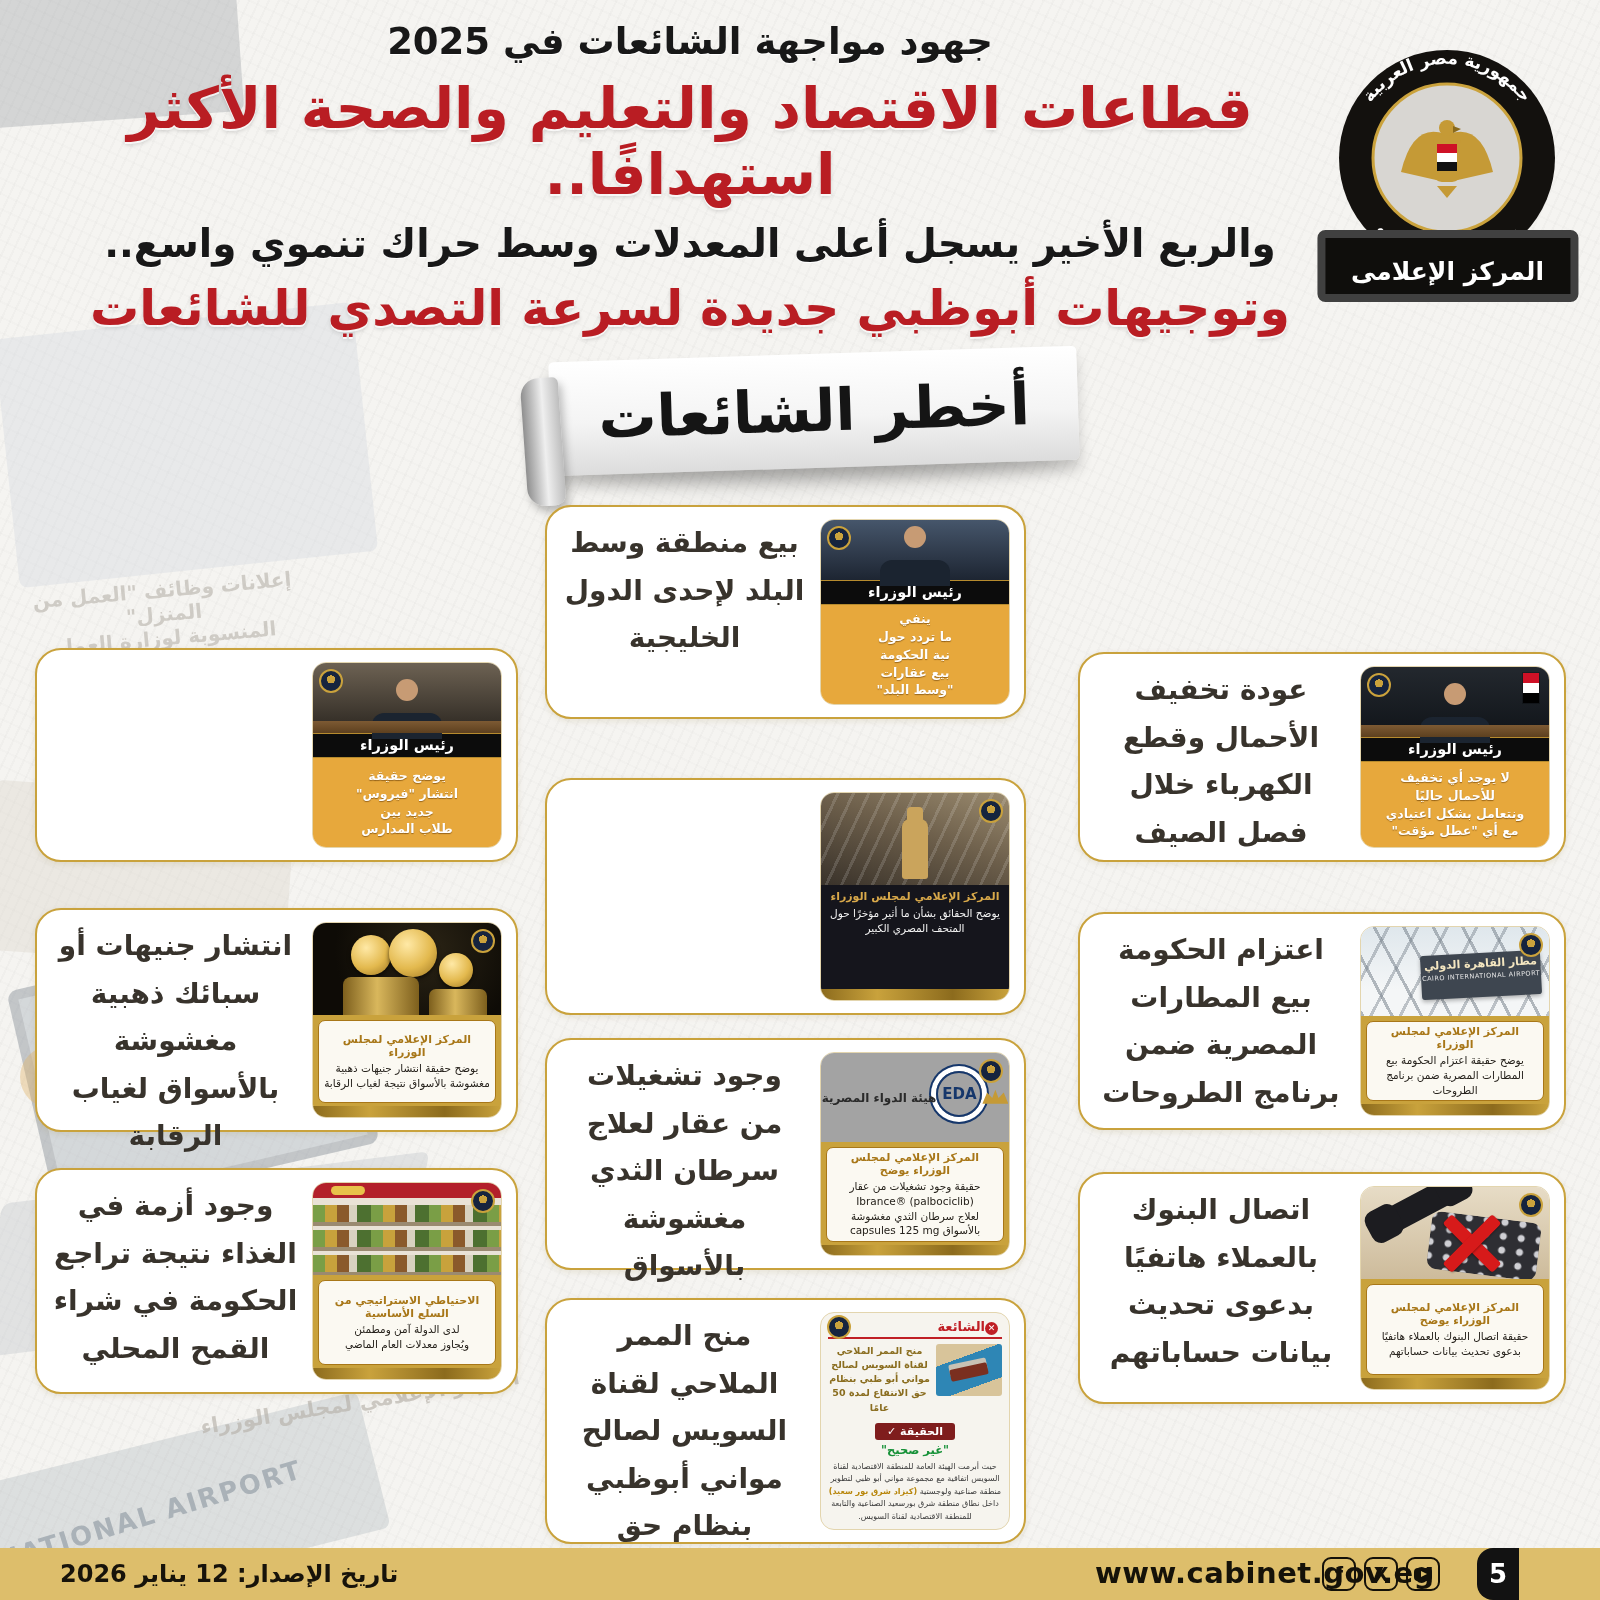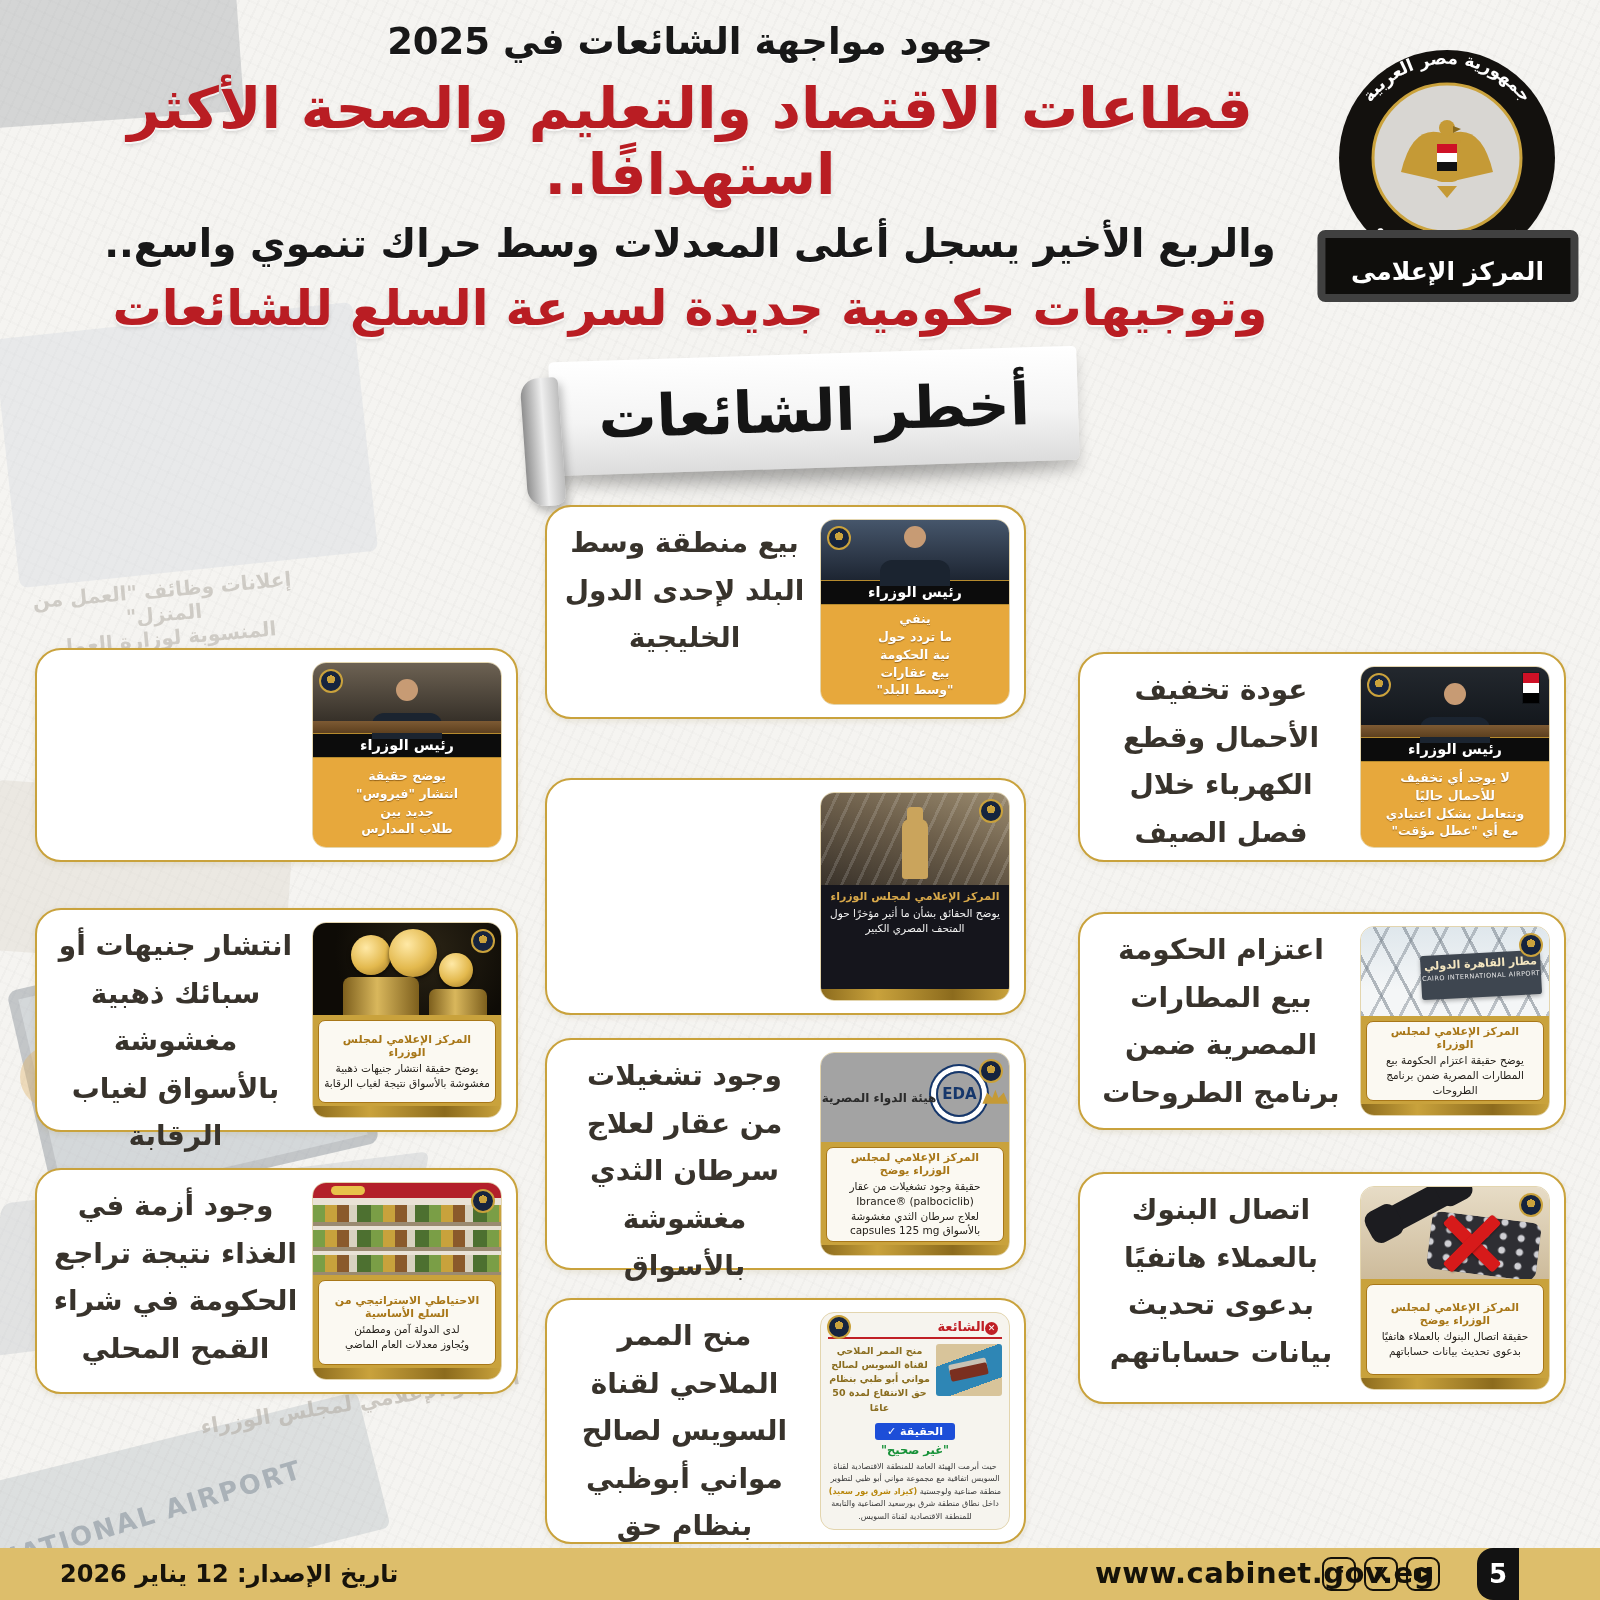--- a/index.html
+++ b/index.html
@@ -190,21 +190,21 @@
   
   .suez { background:#f6f4ee; padding:6px 7px; font-weight:bold;justify-content:space-between; }
   .sz-head { color:#c01f25; font-size:13px; font-weight:bold; text-align:right; border-bottom:2px solid #c01f25; padding-bottom:2px; margin-bottom:4px; }
   .sz-x { display:inline-block; width:13px; height:13px; line-height:13px; border-radius:50%; background:#c01f25; color:#fff; font-size:9px; text-align:center; margin-right:4px; }
   .sz-row { display:flex; gap:5px; margin-bottom:4px; }
   .sz-rumor { flex:1; color:#8a6d1f; font-size:9.5px; line-height:1.5; text-align:center; }
   .sz-ship { width:66px; height:52px; flex:0 0 66px; border-radius:3px; position:relative; overflow:hidden;
     background:linear-gradient(160deg,#d8c49a 0 30%, #2e86b5 30% 75%, #d8c49a 75%); }
   .sz-ship::after { content:""; position:absolute; left:14px; top:22px; width:38px; height:12px; background:#7a2f1f; border-radius:2px;
     box-shadow:0 -5px 0 0 #c8c2b4; transform:rotate(-12deg); }
-  .sz-fact { display:inline-block; background:#1d4ed8; color:#fff; font-size:11px; padding:2px 12px; border-radius:3px; margin-bottom:3px; }
+  .sz-fact { display:inline-block; background:#7f1d1d; color:#fff; font-size:11px; padding:2px 12px; border-radius:3px; margin-bottom:3px; }
   .sz-verdict { color:#169138; font-size:11.5px; margin-bottom:3px; }
   .sz-detail { color:#3a3a3a; font-size:8px; line-height:1.55; font-weight:normal; text-align:center; }
   .kizad { color:#b8860b; font-weight:bold; }
   .sz-center { text-align:center; }
 
   
   .footer { position:absolute; left:0; right:0; top:1548px; height:52px; background:#ddbe6b; }
   .f-date { position:absolute; left:60px; top:12px; font-size:24px; font-weight:bold; color:#17130a; direction:rtl; }
   .f-site { position:absolute; left:1095px; top:8px; font-size:29px; font-weight:bold; color:#151209; direction:ltr; letter-spacing:.5px; }
   .f-social { position:absolute; left:1322px; top:9px; display:flex; gap:8px; direction:ltr; }
@@ -227,21 +227,21 @@
 <div class="collage-item corner-panel"></div>
 <div class="watermark wm2">إعلانات وظائف "العمل من المنزل"
 المنسوبة لوزارة العمل</div>
 <div class="watermark wm1">المركز الإعلامي لمجلس الوزراء</div>
 <div class="watermark wm3">NATIONAL AIRPORT</div>
 
 <div class="header">
   <div class="h-kicker">جهود مواجهة الشائعات في 2025</div>
   <div class="h-title">قطاعات الاقتصاد والتعليم والصحة الأكثر استهدافًا..</div>
   <div class="h-sub">والربع الأخير يسجل أعلى المعدلات وسط حراك تنموي واسع..</div>
-  <div class="h-sub2">وتوجيهات حكومية جديدة لسرعة السلع للشائعات</div>
+  <div class="h-sub2">وتوجيهات أبوظبي جديدة لسرعة التصدي للشائعات</div>
 </div>
 
 <div class="logo">
   <svg width="245" height="250" viewBox="0 0 245 250">
     <circle cx="122" cy="118" r="108" fill="#13110e"></circle>
     <circle cx="122" cy="118" r="74" fill="#d8d6d2" stroke="#caa23c" stroke-width="3"></circle>
     <defs>
       <path id="arcT" d="M 28,118 A 94,94 0 0 1 216,118"></path>
       <path id="arcB" d="M 34,142 A 88,88 0 0 0 210,142"></path>
     </defs>

